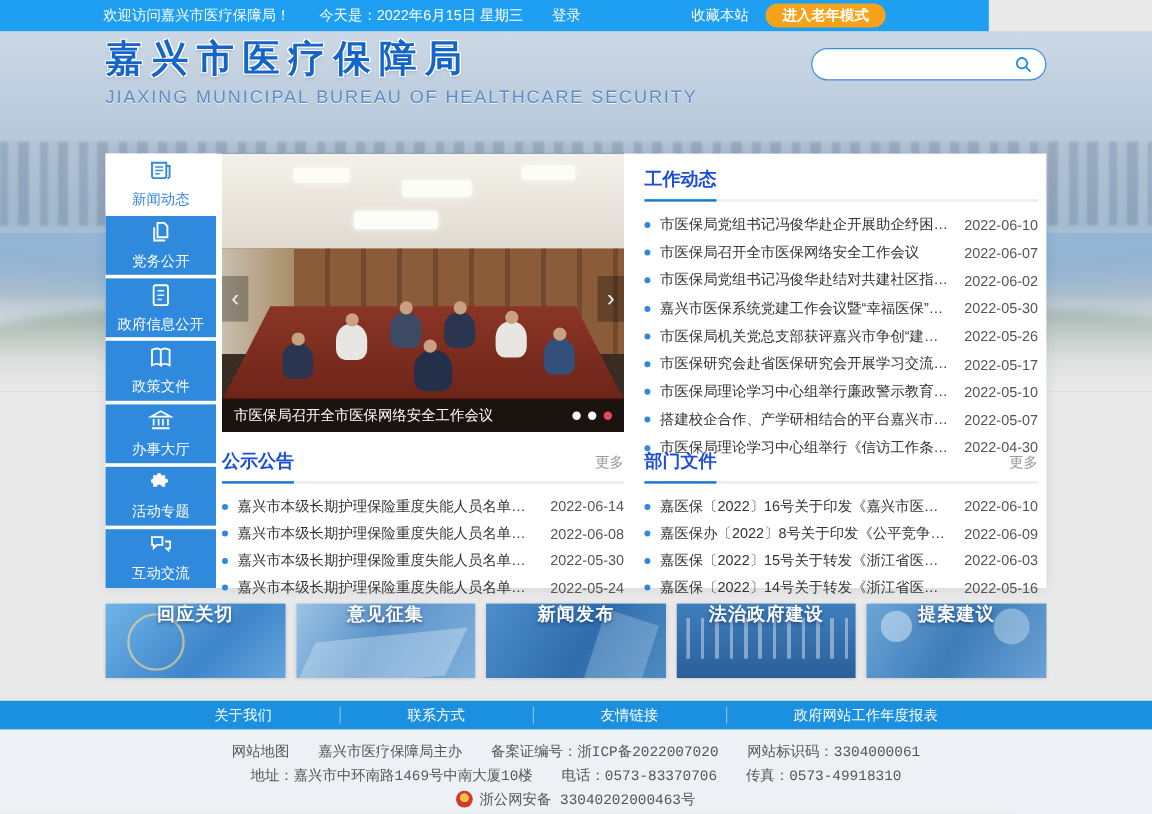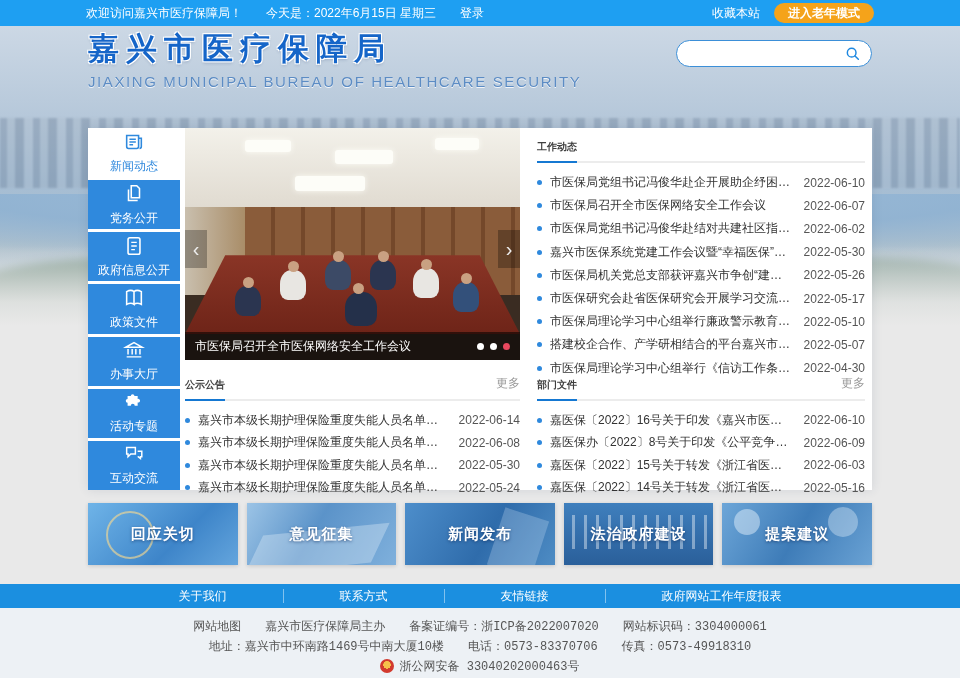--- a/index.html
+++ b/index.html
@@ -1,20 +1,20 @@
 <!DOCTYPE html>
 <html><head>
 <meta charset="utf-8">
 <style>
   * { margin:0; padding:0; box-sizing:border-box; }
   html,body { width:960px; height:678px; overflow:hidden; }
   body { position:relative; font-family:"Liberation Sans", sans-serif; background:#e9e9e9; }
 
   
-  .topbar { position:absolute; top:0; left:0; width:960px; height:26px; background:#1e9ff2;
+  .topbar { position:absolute; top:0; left:0; width:824px; height:26px; background:#1e9ff2;
             display:flex; align-items:center; justify-content:space-between; padding:0 86px;
             color:#fff; font-size:12px; z-index:30; }
   .topbar .grp { display:flex; align-items:center; gap:24px; }
   .topbar .grp.right { gap:14px; }
   .elder-btn { background:#f5a31a; color:#fff; font-weight:bold; font-size:12px; border:none;
                border-radius:10px; height:20px; padding:0 14px; cursor:pointer; }
 
   
   .hero { position:absolute; top:26px; left:0; width:960px; height:300px; overflow:hidden; z-index:1;
           background:linear-gradient(180deg,#ccd8e5 0%,#b6c8da 30%,#a5bdd4 52%,#afc1cd 72%,#d7dde2 92%,#e9e9e9 100%); }
@@ -72,38 +72,38 @@
                color:#fff; font-size:12px; line-height:28px; padding:0 64px 0 10px; white-space:nowrap;
                overflow:hidden; text-overflow:ellipsis; z-index:3; }
   .c-dots { position:absolute; right:10px; bottom:10px; display:flex; gap:6px; z-index:5; }
   .c-dot { width:7px; height:7px; border-radius:50%; background:#fff; cursor:pointer; }
   .c-dot.on { background:#e9485e; }
 
   
   .section { position:absolute; }
   .sec-head { display:flex; align-items:flex-end; justify-content:space-between;
               border-bottom:2px solid #ececec; padding-bottom:7px; position:relative; }
-  .sec-title { color:#404040; font-size:10px; font-weight:bold; position:relative; }
+  .sec-title { color:#1d4ed8; font-size:15px; font-weight:bold; position:relative; }
   .sec-title::after { content:""; position:absolute; left:0; bottom:-9px; width:100%; height:2px; background:#1578d2; }
   .sec-more { color:#999; font-size:12px; cursor:pointer; }
   .news-list { margin-top:8px; }
   .news-row { display:flex; align-items:center; font-size:12px; color:#333; cursor:pointer; }
   .sec-work .news-row { height:23.2px; }
   .sec-small .news-row { height:22.5px; }
   .news-row .dot { flex:0 0 5px; width:5px; height:5px; border-radius:50%; background:#2f89dd; margin-right:8px; }
   .news-row .txt { flex:1; white-space:nowrap; overflow:hidden; text-overflow:ellipsis; }
   .news-row .date { flex:0 0 auto; margin-left:10px; color:#555; }
 
   .sec-work   { left:449px; top:12px;  width:328px; }
   .sec-notice { left:97px;  top:247px; width:335px; }
   .sec-files  { left:449px; top:247px; width:328px; }
 
   
   .banner-row { position:absolute; left:88px; top:503px; width:784px; height:62px; display:flex; gap:9px; z-index:10; }
-  .banner { flex:1; position:relative; overflow:hidden; display:flex; align-items:center; justify-content:center;
+  .banner { flex:1; position:relative; overflow:hidden; display:flex; justify-content:center;
             color:#fff; font-size:15px; font-weight:bold; letter-spacing:1px; cursor:pointer;
             text-shadow:0 1px 3px rgba(10,40,90,.6); box-shadow:0 1px 4px rgba(0,0,0,.15); }
   .banner span { position:relative; z-index:2; }
   .b1 { background:linear-gradient(135deg,#6fb4e8,#3e85c9 60%,#64a5dd); }
   .b1::before { content:""; position:absolute; left:18px; top:8px; width:44px; height:44px; border-radius:50%;
                 border:2px solid rgba(255,220,140,.6); }
   .b2 { background:linear-gradient(120deg,#9cc4e6 0%,#5b93c9 45%,#7fb0dc 100%); }
   .b2::before { content:""; position:absolute; left:10px; top:26px; width:120px; height:40px; background:rgba(230,240,250,.35);
                 transform:skew(-30deg) rotate(-6deg); }
   .b3 { background:linear-gradient(120deg,#4d8ecb,#2f6cab 55%,#4e8cc4); }

